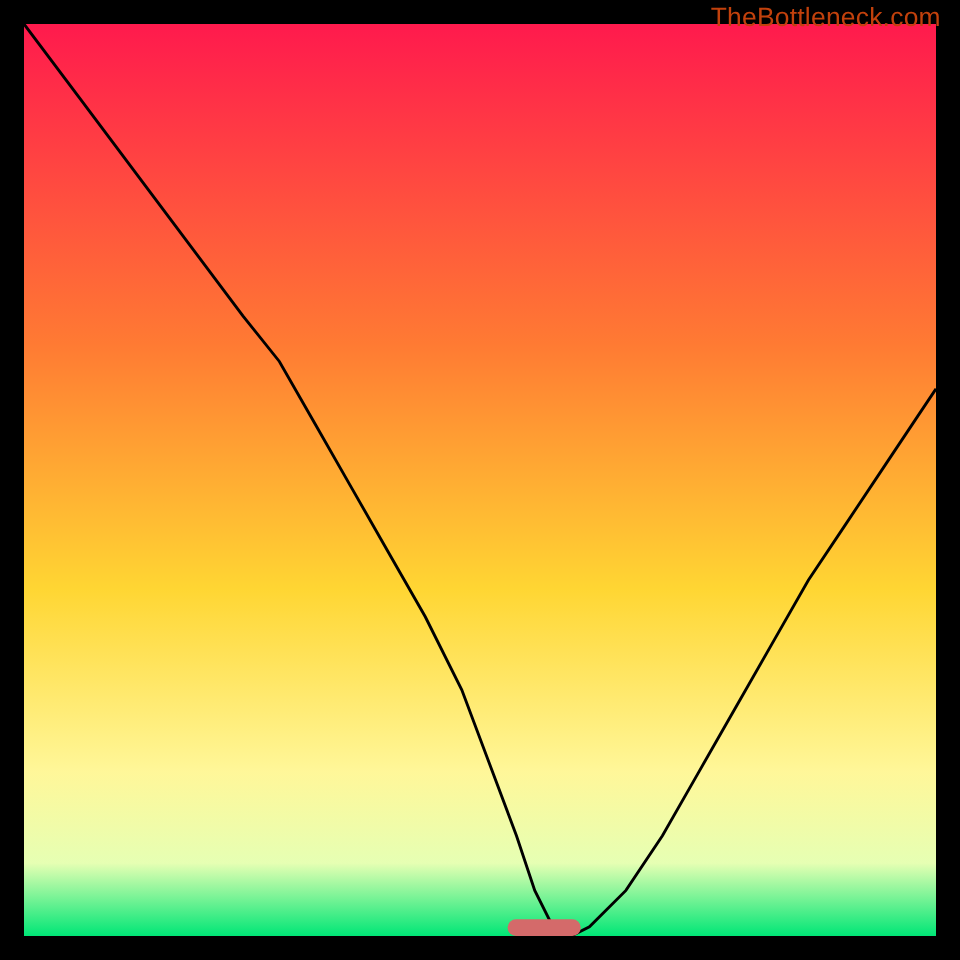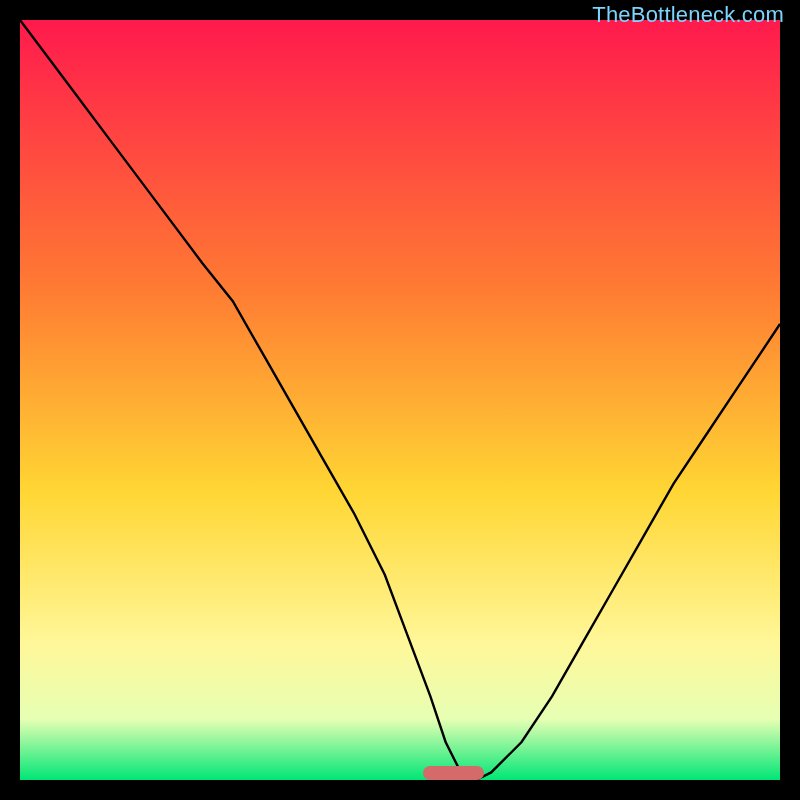--- a/index.html
+++ b/index.html
@@ -23,21 +23,21 @@
     position: absolute;
     left: 20px;
     top: 20px;
     width: 760px;
     height: 760px;
   }
   .watermark {
     position: absolute;
     top: 2px;
     right: 16px;
-    color: #7dd3fc;
+    color: #c2410c;
     font-size: 22px;
     font-weight: 400;
     letter-spacing: 0.2px;
     z-index: 30;
   }
   svg {
     position: absolute;
     left: 20px;
     top: 20px;
     width: 760px;

